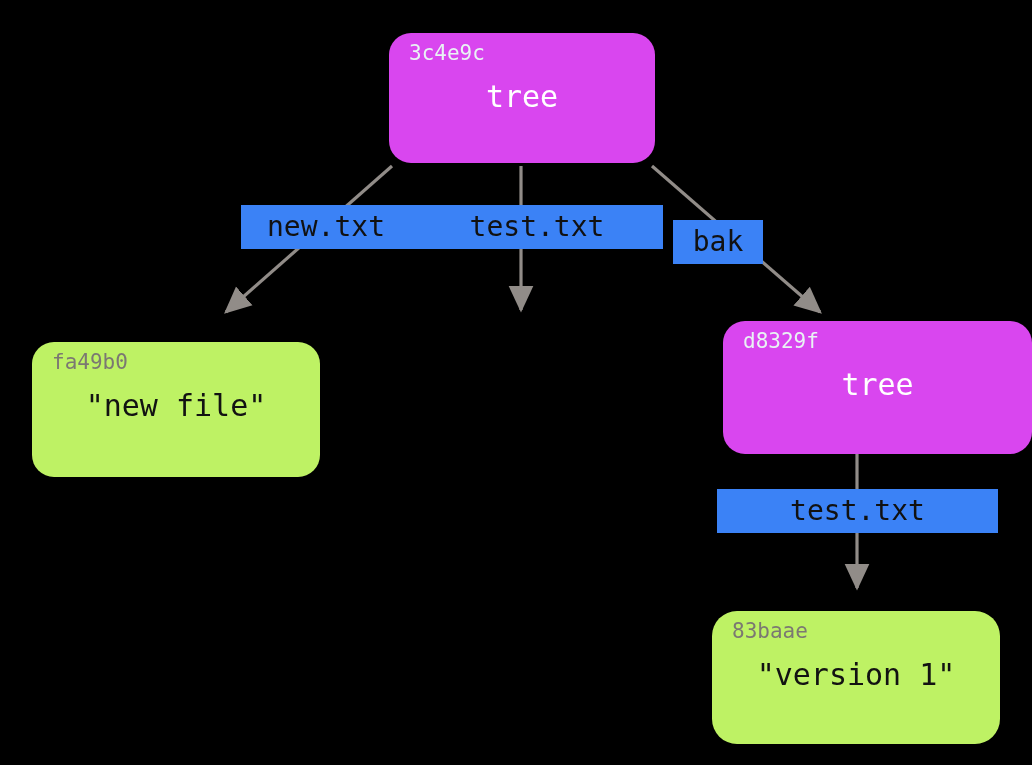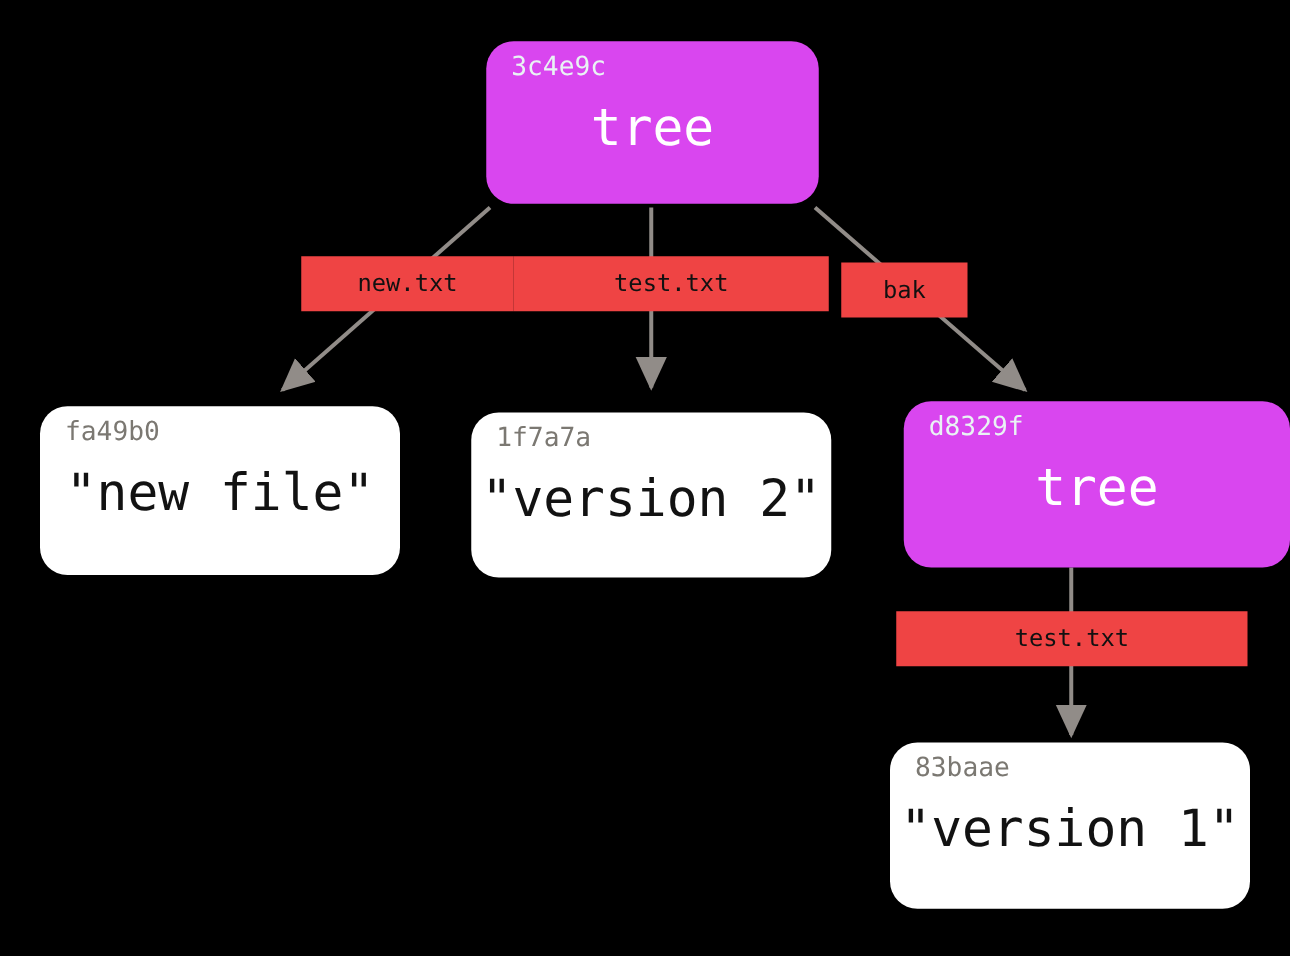--- a/index.html
+++ b/index.html
@@ -32,48 +32,49 @@
   .node {
     position: absolute;
     border-radius: 22px;
     box-sizing: border-box;
     padding: 10px 0 0 0;
   }
   .node.tree {
     background: #d946ef;
   }
   .node.blob {
-    background: #ffffff;
+    background: #bef264;
+    margin-top: 17px;
   }
   .node .hash {
     font-size: 21px;
     line-height: 1.0;
     letter-spacing: 0px;
     padding-left: 20px;
     text-align: left;
     white-space: pre;
   }
   .node.tree .hash { color: #e9f3f4; }
   .node.blob .hash { color: #7b7872; }
   .node .content {
-    font-size: 41px;
+    font-size: 30px;
     line-height: 1.0;
     text-align: center;
     white-space: pre;
     margin-top: 18px;
   }
   .node.tree .content { color: #ffffff; }
   .node.blob .content { color: #121212; }
 
   
   .edge-label {
     position: absolute;
-    background: #ef4444;
+    background: #3b82f6;
     color: #111111;
-    font-size: 19px;
+    font-size: 28px;
     line-height: 1.0;
     display: flex;
     align-items: center;
     justify-content: center;
     white-space: pre;
     box-sizing: border-box;
   }
 </style>
 </head>
 <body>
@@ -99,36 +100,32 @@
   <div class="node tree" style="left:389px; top:33px; width:266px; height:130px;">
     <div class="hash">3c4e9c</div>
     <div class="content">tree</div>
   </div>
 
   <div class="node blob" style="left:32px; top:325px; width:288px; height:135px;">
     <div class="hash">fa49b0</div>
     <div class="content">"new file"</div>
   </div>
 
-  <div class="node blob" style="left:377px; top:330px; width:288px; height:132px;">
-    <div class="hash">1f7a7a</div>
-    <div class="content">"version 2"</div>
-  </div>
 
   <div class="node tree" style="left:723px; top:321px; width:309px; height:133px;">
     <div class="hash">d8329f</div>
     <div class="content">tree</div>
   </div>
 
-  <div class="node blob" style="left:712px; top:594px; width:288px; height:133px;">
+  <div class="node blob" style="left:712px; top:594px; width:288px; height:133px;border-radius:25px;">
     <div class="hash">83baae</div>
     <div class="content">"version 1"</div>
   </div>
 
   <div class="edge-label" style="left:241px; top:205px; width:170px; height:44px;">new.txt</div>
 
   <div class="edge-label" style="left:411px; top:205px; width:252px; height:44px;">test.txt</div>
 
-  <div class="edge-label" style="left:673px; top:210px; width:101px; height:44px;">bak</div>
+  <div class="edge-label" style="left:673px; top:220px; width:90px; height:44px;">bak</div>
 
   <div class="edge-label" style="left:717px; top:489px; width:281px; height:44px;">test.txt</div>
 
 </div>
 
 </body></html>

